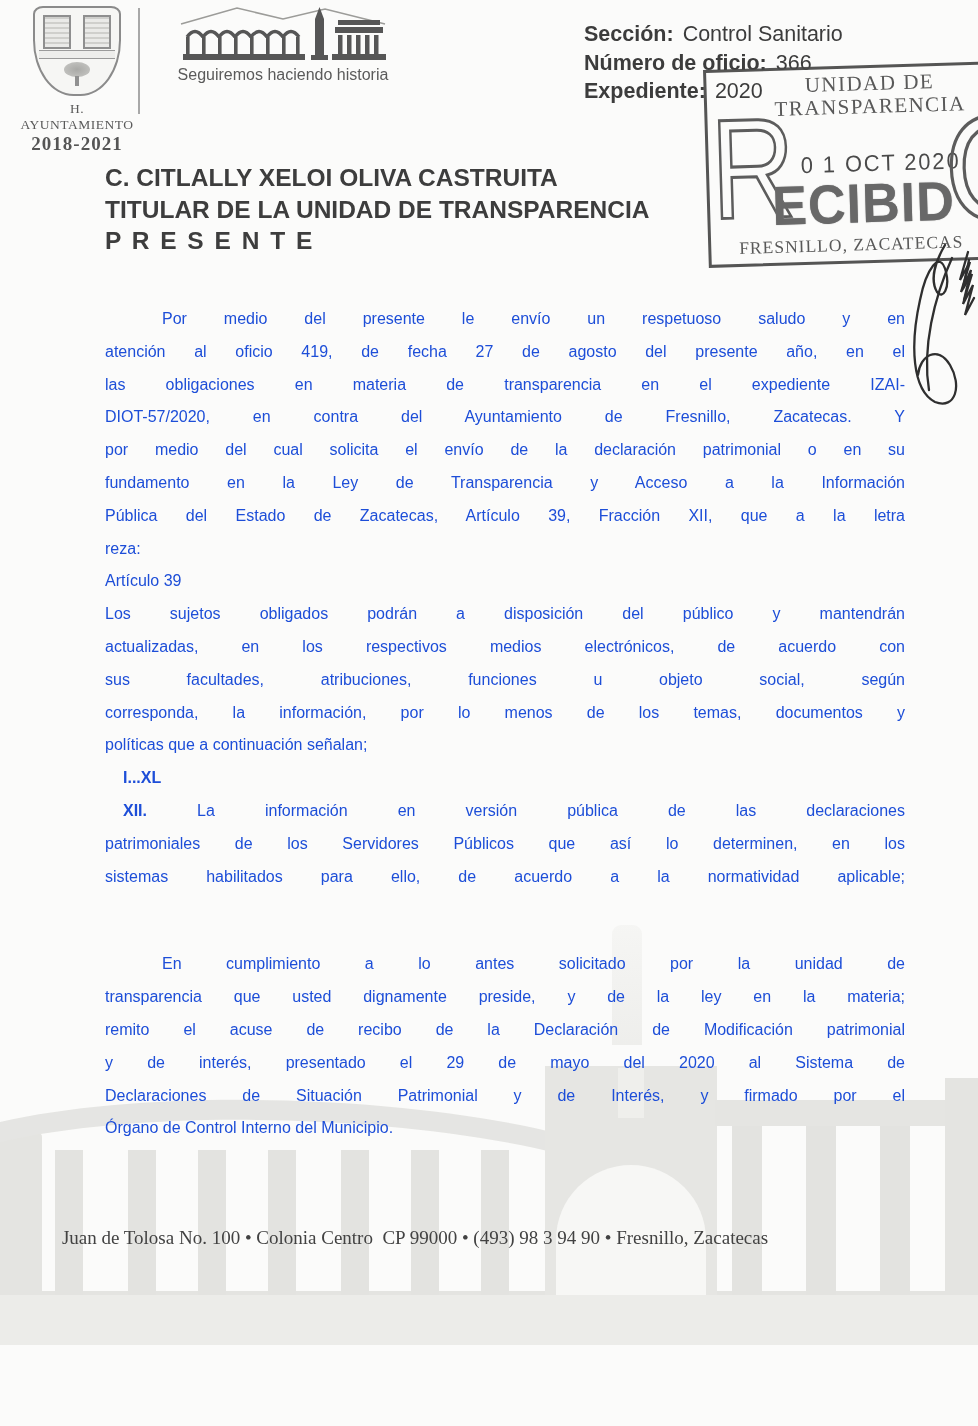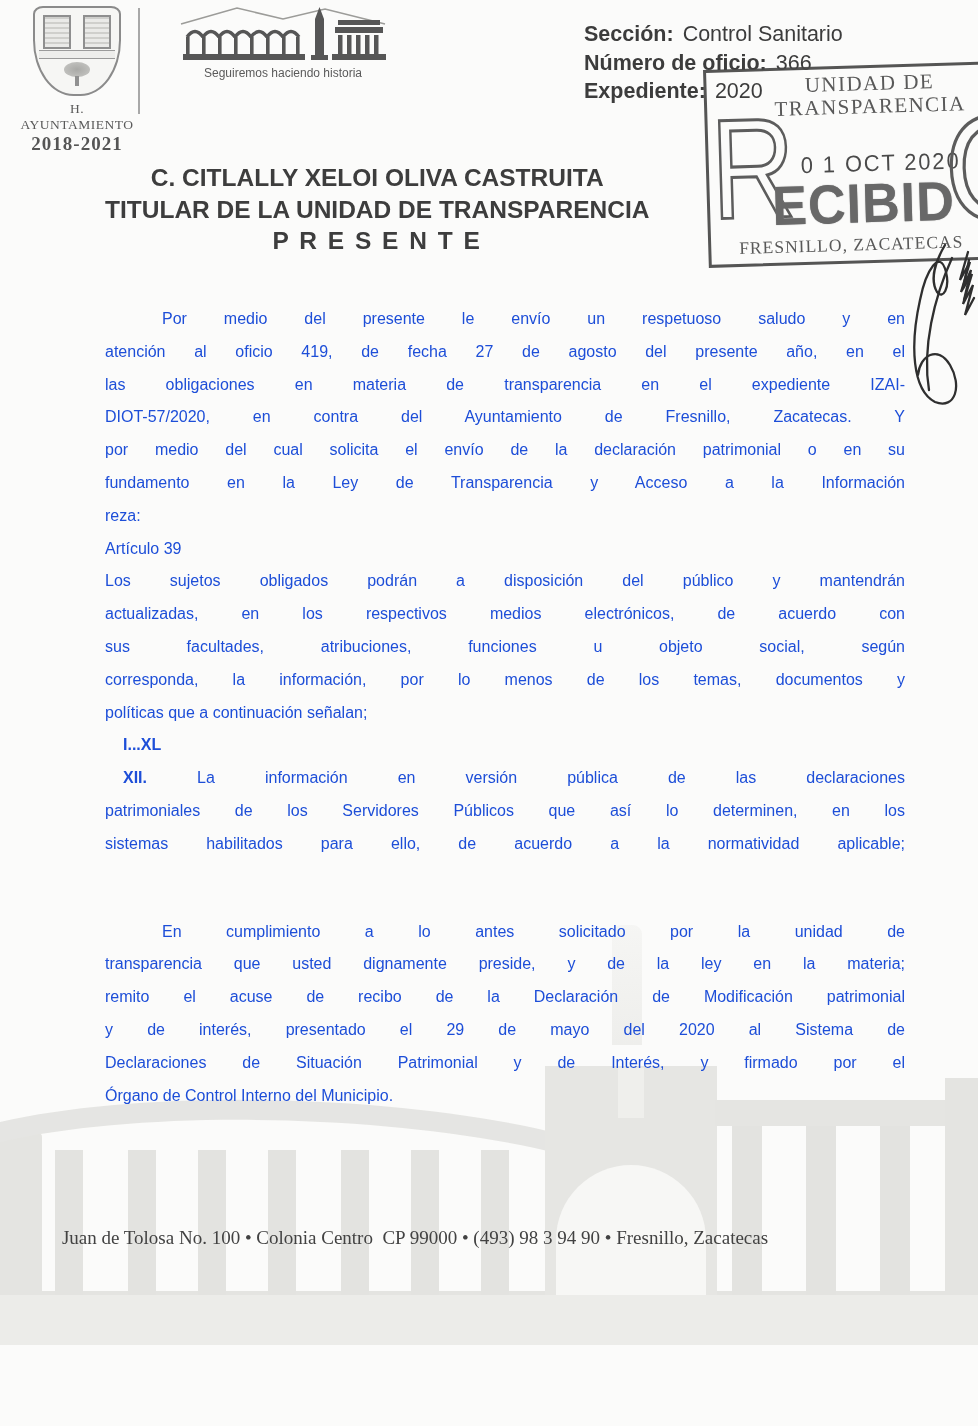--- a/index.html
+++ b/index.html
@@ -34,21 +34,21 @@
   .crest-org{font-family:"Liberation Serif","DejaVu Serif",serif;font-size:13.5px;letter-spacing:.5px;color:#5a5a5a;margin-top:5px;}
   .crest-period{font-family:"Liberation Serif","DejaVu Serif",serif;font-size:19px;font-weight:700;color:#555;letter-spacing:1px;}
 
   .hdr-divider{position:absolute;left:138px;top:8px;width:1.5px;height:106px;background:#a8a8a8;z-index:2;}
 
   .logo{position:absolute;left:168px;top:4px;width:230px;text-align:center;z-index:2;}
   .logo svg{display:block;margin:0 auto;}
   .wordmark{font-family:"Liberation Serif","DejaVu Serif",serif;color:#4d4d4d;line-height:40px;white-space:nowrap;}
   .wordmark .big{font-size:46px;}
   .wordmark .mid{font-size:33px;letter-spacing:1.5px;}
-  .tagline{font-size:12px;color:#5a5a5a;margin-top:0px;}
+  .tagline{font-size:16px;color:#5a5a5a;margin-top:0px;}
 
   .meta{position:absolute;left:584px;top:20px;z-index:2;}
   .meta-row{font-size:21.5px;line-height:28.5px;color:#3c3c3c;white-space:nowrap;}
   .meta-row b{margin-right:9px;}
 
   
   .stamp{position:absolute;left:703px;top:70px;width:312px;height:192px;
     border:3.5px solid #474747;transform:rotate(-1.7deg);transform-origin:top left;
     z-index:3;color:#4a4a4a;opacity:.92;}
   .stamp .unit{position:absolute;left:34px;right:20px;text-align:center;
@@ -64,21 +64,21 @@
   .stamp .recmid{position:absolute;left:62px;top:108px;font-size:55px;line-height:55px;font-weight:700;
     letter-spacing:1px;color:#5c5c5c;transform:scaleX(.95);transform-origin:left;
     text-shadow:0 0 1px #777;}
   .stamp .place{position:absolute;left:0px;bottom:5px;width:280px;text-align:center;
     font-family:"Liberation Serif","DejaVu Serif",serif;font-size:17.5px;letter-spacing:1px;color:#4c4c4c;white-space:nowrap;}
 
   .signature{position:absolute;left:890px;top:240px;z-index:4;}
 
   
   .recipient{position:absolute;left:105px;top:162px;z-index:2;font-weight:700;
-    font-size:24.5px;line-height:31.5px;color:#3d3d3d;text-align:center;}
+    font-size:24.5px;line-height:31.5px;color:#3d3d3d;}
   .recipient .salut{letter-spacing:2px;}
 
   
   .body-flow{position:absolute;left:105px;top:303px;width:800px;z-index:2;
     font-size:16px;line-height:32.8px;color:#1d4ed8;}
   .jline{text-align:justify;text-align-last:justify;white-space:normal;}
   .jline.last{text-align-last:left;}
   .jline.indent{padding-left:57px;}
   .bold{font-weight:700;margin-left:18px;}
   .spacer{height:55px;}
@@ -189,20 +189,21 @@
   </div>
 
   <div class="body-flow">
     <div>
         <div class="jline indent">Por medio del presente le envío un respetuoso saludo y en</div>
         <div class="jline">atención al oficio 419, de fecha 27 de agosto del presente año, en el</div>
         <div class="jline">las obligaciones en materia de transparencia en el expediente IZAI-</div>
         <div class="jline">DIOT-57/2020, en contra del Ayuntamiento de Fresnillo, Zacatecas. Y</div>
         <div class="jline">por medio del cual solicita el envío de la declaración patrimonial o en su</div>
         <div class="jline">fundamento en la Ley de Transparencia y Acceso a la Información</div>
+        <div class="jline">Pública del Estado de Zacatecas, Artículo 39, Fracción XII, que a la letra</div>
         <div class="jline last">reza:</div>
       </div>
     <div class="jline last">Artículo 39</div>
     <div>
         <div class="jline">Los sujetos obligados podrán a disposición del público y mantendrán</div>
         <div class="jline">actualizadas, en los respectivos medios electrónicos, de acuerdo con</div>
         <div class="jline">sus facultades, atribuciones, funciones u objeto social, según</div>
         <div class="jline">corresponda, la información, por lo menos de los temas, documentos y</div>
         <div class="jline last">políticas que a continuación señalan;</div>
       </div>

